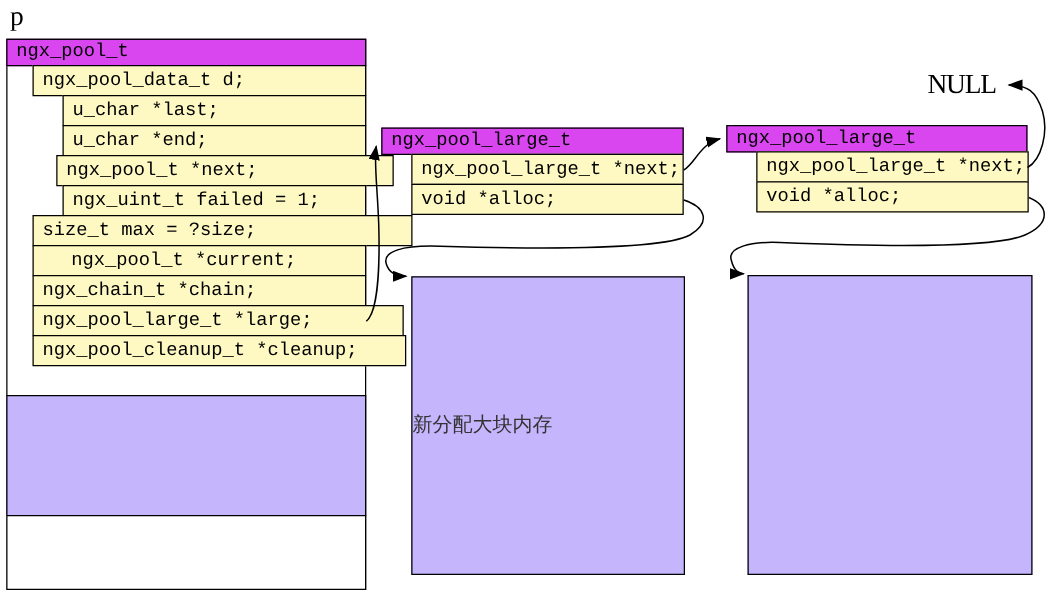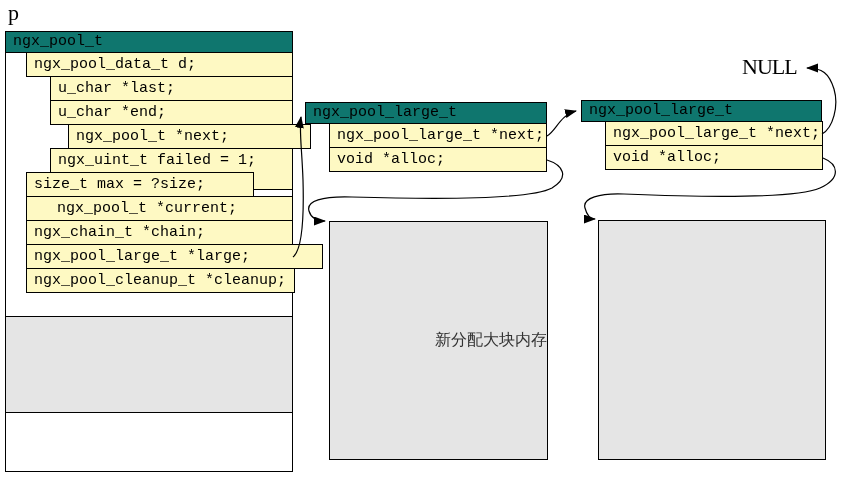--- a/index.html
+++ b/index.html
@@ -6,26 +6,26 @@
   #canvas{
     position:relative;width:843px;height:479px;background:#ffffff;overflow:hidden;
     font-family:"Liberation Mono","DejaVu Sans Mono",monospace;color:#000;
   }
   .box{position:absolute;box-sizing:border-box;border:1px solid #000;background:#fff;}
   .row{
     position:absolute;box-sizing:border-box;border:1px solid #000;background:#fef9c3;
     font-size:15px;line-height:23px;padding-left:7px;white-space:nowrap;overflow:hidden;
   }
   .hdr{
-    position:absolute;box-sizing:border-box;border:1px solid #000;background:#0f766e;
+    position:absolute;box-sizing:border-box;border:1px solid #000;background:#d946ef;
     font-size:15px;line-height:20px;padding-left:7px;white-space:nowrap;overflow:hidden;
   }
   .grayblock{
-    position:absolute;box-sizing:border-box;border:1px solid #000;background:#e5e5e5;
-    display:flex;align-items:center;justify-content:flex-end;
+    position:absolute;box-sizing:border-box;border:1px solid #000;background:#c4b5fd;
+    display:flex;align-items:center;justify-content:flex-start;
     font-family:Liberation Serif, serif;font-size:16px;color:#333;
   }
   .freearea{position:absolute;box-sizing:border-box;border:1px solid #000;background:#ffffff;}
   .serif-label{
     position:absolute;font-family:"Liberation Serif","DejaVu Serif",serif;color:#000;
     white-space:nowrap;
   }
   #p-label{left:8px;top:0px;font-size:22px;}
   #null-label{left:742px;top:54px;font-size:22px;letter-spacing:-1px;}
   svg.arrows{position:absolute;left:0;top:0;width:843px;height:479px;pointer-events:none;}
@@ -37,28 +37,28 @@
 <div id="canvas">
 
   <span id="p-label" class="serif-label">p</span>
 
   <div class="box" style="left:5px;top:31px;width:288px;height:441px;"></div>
   <div class="hdr" style="left:5px;top:31px;width:288px;height:22px;">ngx_pool_t</div>
 
   <div class="row" style="left:26px;top:52px;width:267px;height:25px;">ngx_pool_data_t d;</div>
   <div class="row" style="left:50px;top:76px;width:243px;height:25px;">u_char *last;</div>
   <div class="row" style="left:50px;top:100px;width:243px;height:25px;">u_char *end;</div>
-  <div class="row" style="left:68px;top:124px;width:243px;height:25px;">ngx_pool_t *next;</div>
+  <div class="row" style="left:45px;top:124px;width:270px;height:25px;">ngx_pool_t *next;</div>
   <div class="row" style="left:50px;top:148px;width:243px;height:42px;">ngx_uint_t failed = 1;</div>
 
-  <div class="row" style="left:26px;top:172px;width:228px;height:25px;">size_t max = ?size;</div>
+  <div class="row" style="left:26px;top:172px;width:304px;height:25px;">size_t max = ?size;</div>
   <div class="row" style="left:26px;top:196px;width:267px;height:25px;padding-left:30px;">ngx_pool_t *current;</div>
   <div class="row" style="left:26px;top:220px;width:267px;height:25px;">ngx_chain_t *chain;</div>
   <div class="row" style="left:26px;top:244px;width:297px;height:25px;">ngx_pool_large_t *large;</div>
-  <div class="row" style="left:26px;top:268px;width:269px;height:25px;">ngx_pool_cleanup_t *cleanup;</div>
+  <div class="row" style="left:26px;top:268px;width:299px;height:25px;">ngx_pool_cleanup_t *cleanup;</div>
 
   <div class="grayblock" style="left:5px;top:316px;width:288px;height:97px;"></div>
   <div class="freearea" style="left:5px;top:412px;width:288px;height:60px;"></div>
 
   <div class="hdr" style="left:305px;top:102px;width:242px;height:22px;">ngx_pool_large_t</div>
   <div class="row" style="left:329px;top:123px;width:218px;height:25px;">ngx_pool_large_t *next;</div>
   <div class="row" style="left:329px;top:147px;width:218px;height:25px;">void *alloc;</div>
 
   <div class="hdr" style="left:581px;top:100px;width:241px;height:22px;">ngx_pool_large_t</div>
   <div class="row" style="left:605px;top:121px;width:218px;height:25px;">ngx_pool_large_t *next;</div>

